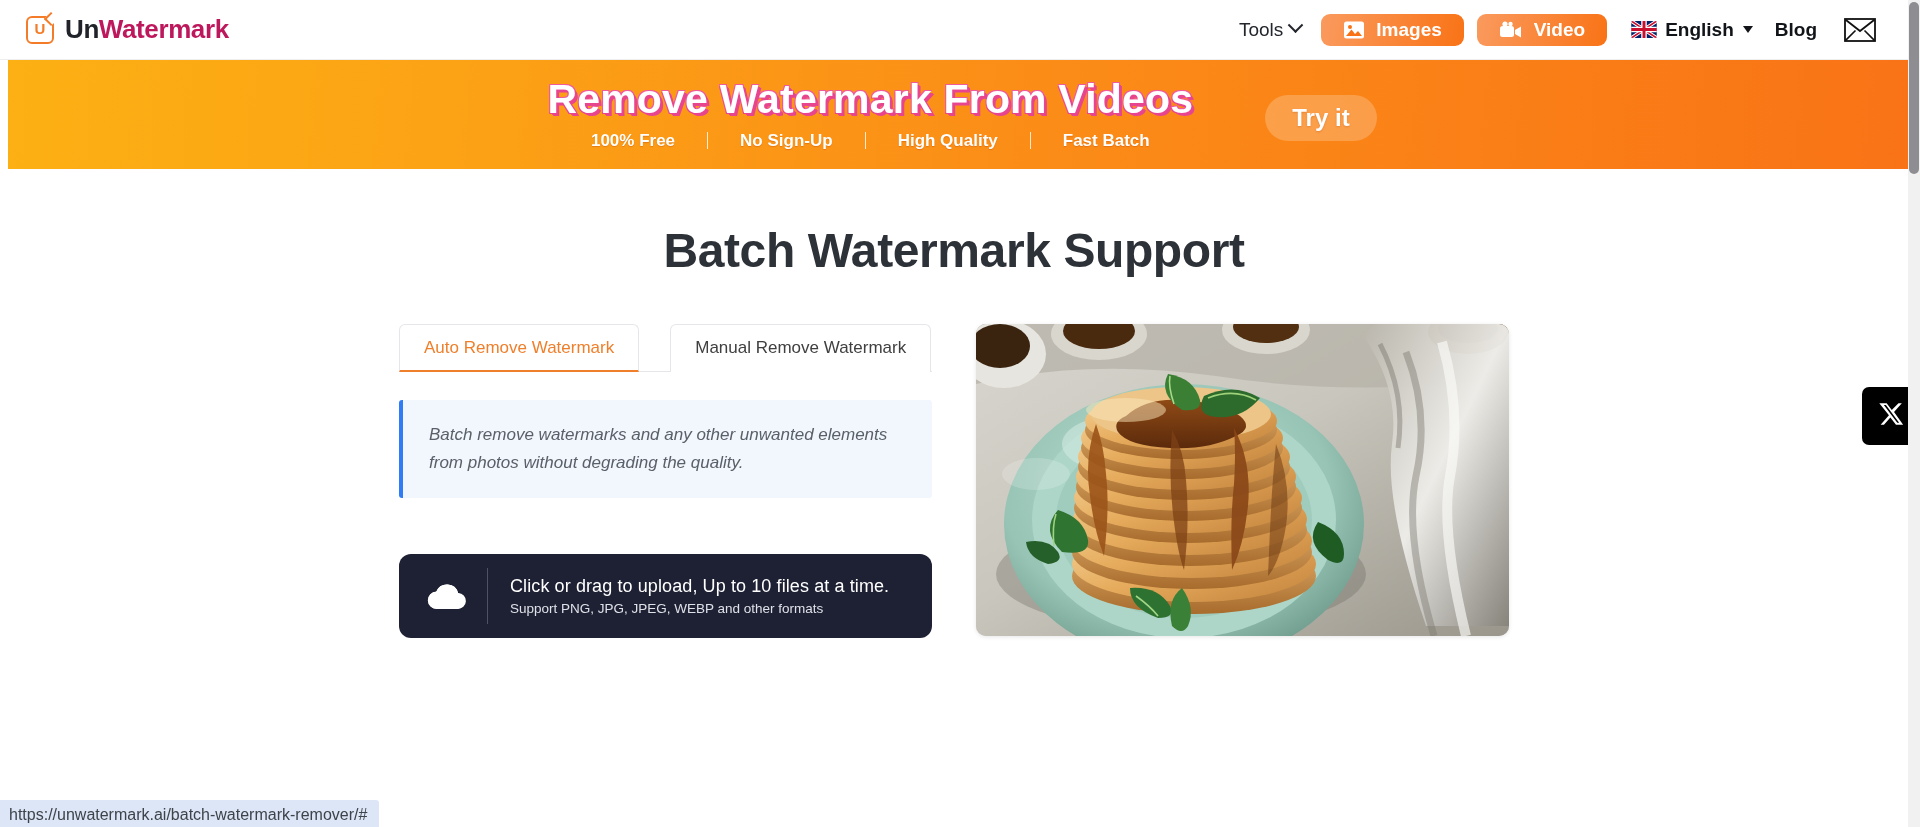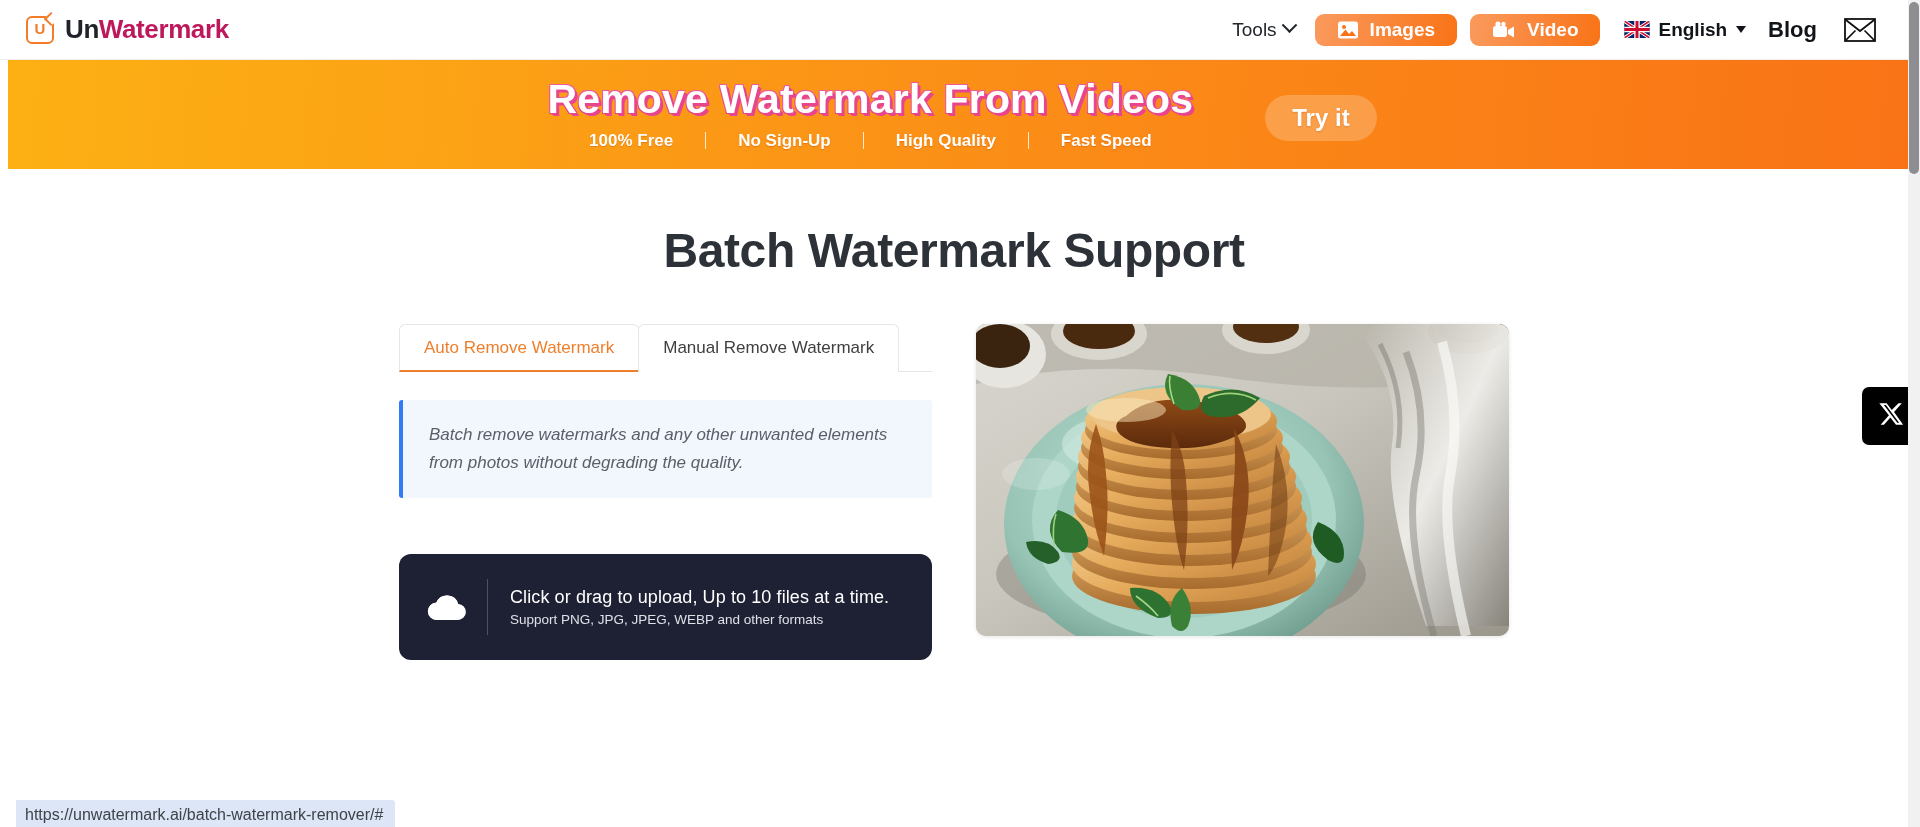--- a/index.html
+++ b/index.html
@@ -130,21 +130,21 @@
   }
   .caret-down {
     width: 0; height: 0;
     border-left: 5.5px solid transparent;
     border-right: 5.5px solid transparent;
     border-top: 7px solid #111418;
     margin-left: 1px;
   }
   .blog-link {
     margin-left: 22px;
-    font-size: 22px; font-weight: bold; color: #111418;
+    font-size: 19px; font-weight: bold; color: #111418;
     cursor: pointer;
     white-space: nowrap;
   }
   .mail-btn {
     margin-left: 26px;
     width: 34px; height: 26px;
     cursor: pointer;
     display: flex; align-items: center; justify-content: center;
   }
 
@@ -241,20 +241,21 @@
     gap: 44px;
     align-items: flex-start;
   }
 
   .left-col { width: 533px; }
 
   .tabs {
     display: flex;
     border-bottom: 1px solid #e4e6ea;
     width: 533px;
+    gap: 32px;
   }
   .tab {
     padding: 13px 24px 12px;
     font-size: 17px;
     color: #404040;
     background: #ffffff;
     cursor: pointer;
     border: 1px solid #e4e6ea;
     border-bottom: none;
     border-radius: 6px 6px 0 0;
@@ -279,21 +280,21 @@
   .info-box p {
     font-size: 17px;
     line-height: 1.62;
     color: #5a6069;
     font-style: italic;
   }
 
   .upload-box {
     margin-top: 56px;
     width: 533px;
-    height: 106px;
+    height: 84px;
     background: #1e2034;
     border-radius: 12px;
     display: flex;
     align-items: center;
     padding: 0 26px;
     cursor: pointer;
   }
   .upload-icon {
     width: 44px; height: 44px;
     flex: none;
@@ -358,21 +359,21 @@
     height: 172px;
     background: #8e8e92;
     border-radius: 5px;
     z-index: 41;
     cursor: pointer;
   }
 
   
   .status-bar {
     position: absolute;
-    left: 16px;
+    left: 0;
     bottom: 0;
     height: 27px;
     padding: 2px 12px 0 9px;
     background: #dce6f7;
     color: #3e4349;
     font-size: 16px;
     display: flex;
     align-items: center;
     border-top-right-radius: 3px;
     z-index: 50;
@@ -456,21 +457,21 @@
     <div class="promo-inner">
       <div class="promo-text">
         <div class="promo-title">Remove Watermark From Videos</div>
         <div class="promo-feats">
           <span class="f">100% Free</span>
           <span class="sep"></span>
           <span class="f">No Sign-Up</span>
           <span class="sep"></span>
           <span class="f">High Quality</span>
           <span class="sep"></span>
-          <span class="f">Fast Speed</span>
+          <span class="f">Fast Batch</span>
         </div>
       </div>
       <div class="try-btn">Try it</div>
     </div>
   </div>
 
   <div class="main">
 
     <div class="page-title">Batch Watermark Support</div>
 

